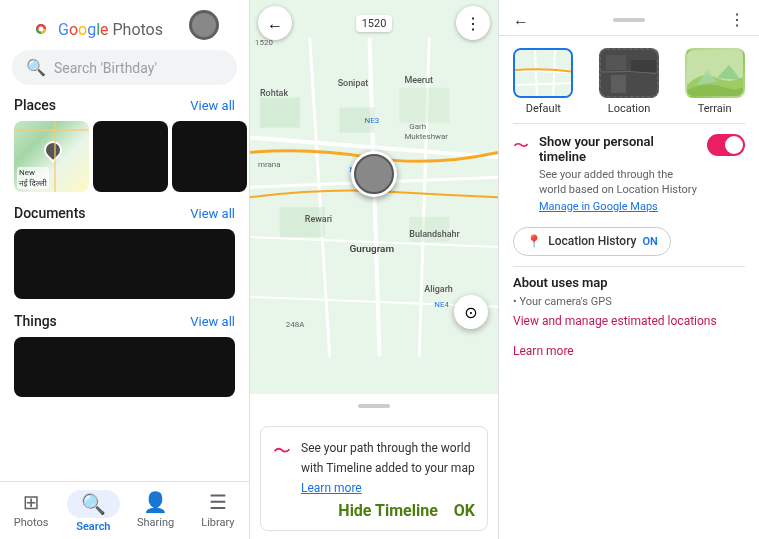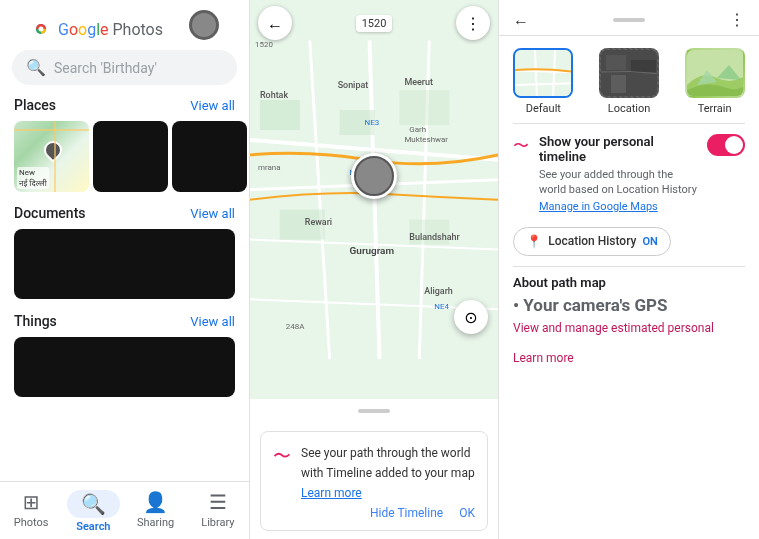--- a/index.html
+++ b/index.html
@@ -318,23 +318,23 @@
       display: block;
       margin-top: 4px;
     }
     .timeline-actions {
       display: flex;
       justify-content: flex-end;
       gap: 16px;
       margin-top: 6px;
     }
     .timeline-action-btn {
-      font-size: 12px;
-      color: #3b82f6;
-      font-weight: 400;
+      font-size: 16px;
+      color: #4d7c0f;
+      font-weight: 700;
       cursor: pointer;
     }
 
     
     .right-panel {
       width: 260px;
       height: 539px;
       background: #fff;
       display: flex;
       flex-direction: column;
@@ -494,24 +494,23 @@
       color: #202124;
       margin-bottom: 5px;
     }
     .about-desc {
       font-size: 11px;
       color: #5f6368;
       line-height: 1.5;
       margin-bottom: 6px;
     }
     .about-item {
-      font-size: 17px;
+      font-size: 11px;
       color: #5f6368;
       margin-bottom: 2px;
-      font-weight: bold;
     }
     .about-item::before {
       content: "• ";
     }
     .about-link {
       font-size: 12px;
       color: #c2185b;
       display: block;
       margin-top: 6px;
     }
@@ -763,19 +762,19 @@
 
   <div class="location-history-btn">
     <span class="location-btn-icon">📍</span>
     <span class="location-btn-text">Location History</span>
     <span class="location-on-badge">ON</span>
   </div>
 
   <div class="divider"></div>
 
   <div class="about-section">
-    <div class="about-title">About path map</div>
+    <div class="about-title">About uses map</div>
     <div class="about-item">Your camera's GPS</div>
-    <a class="about-link">View and manage estimated personal</a>
+    <a class="about-link">View and manage estimated locations</a>
   </div>
 
   <a class="learn-more-link">Learn more</a>
 </div>
 
 </body></html>

